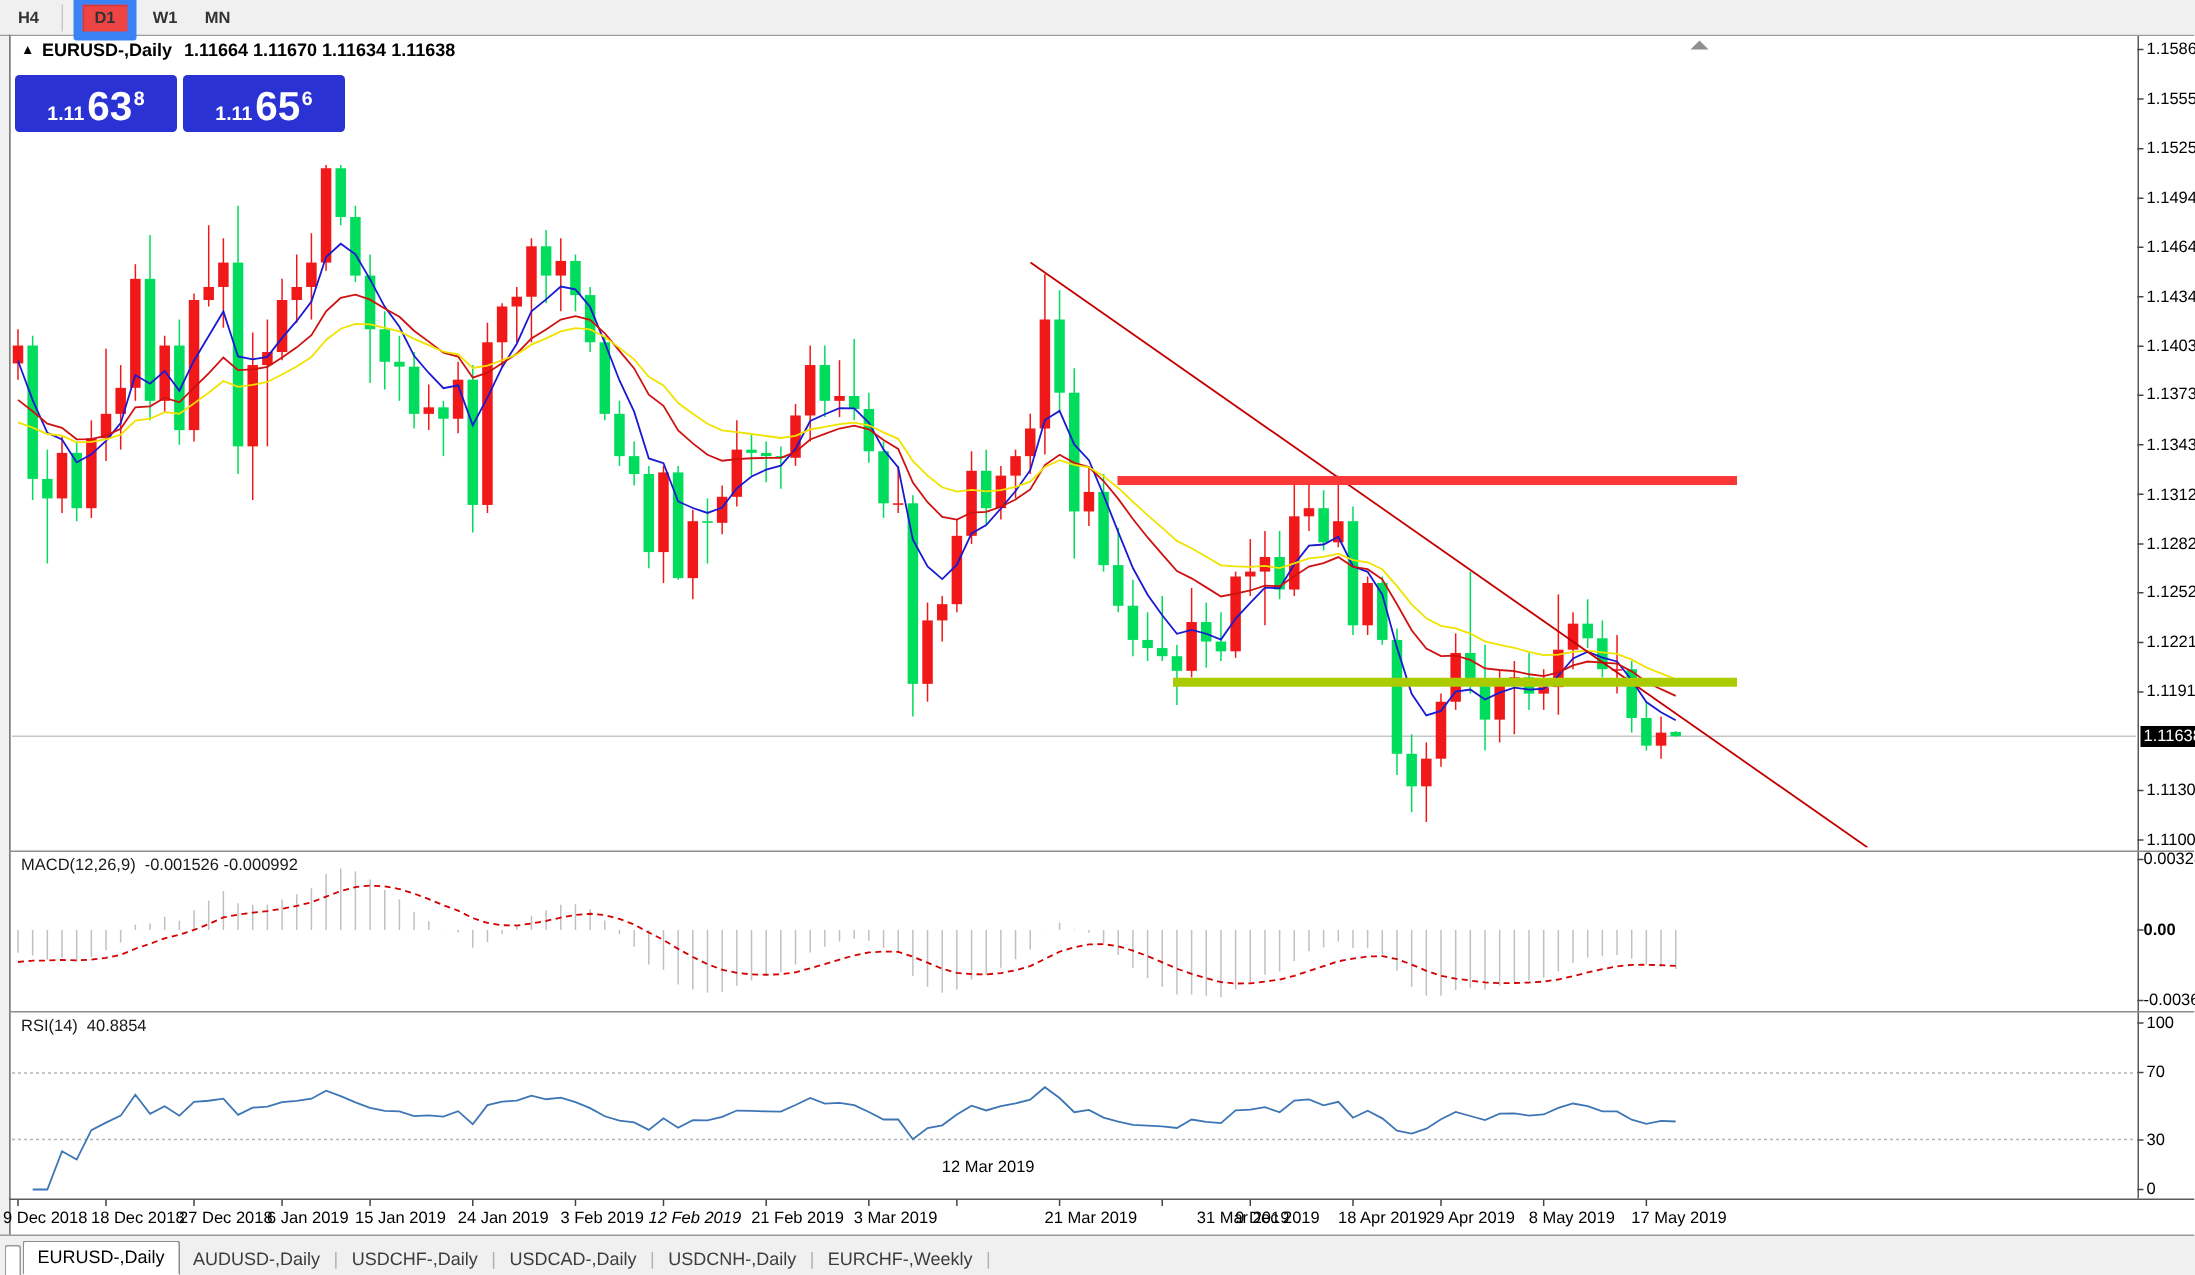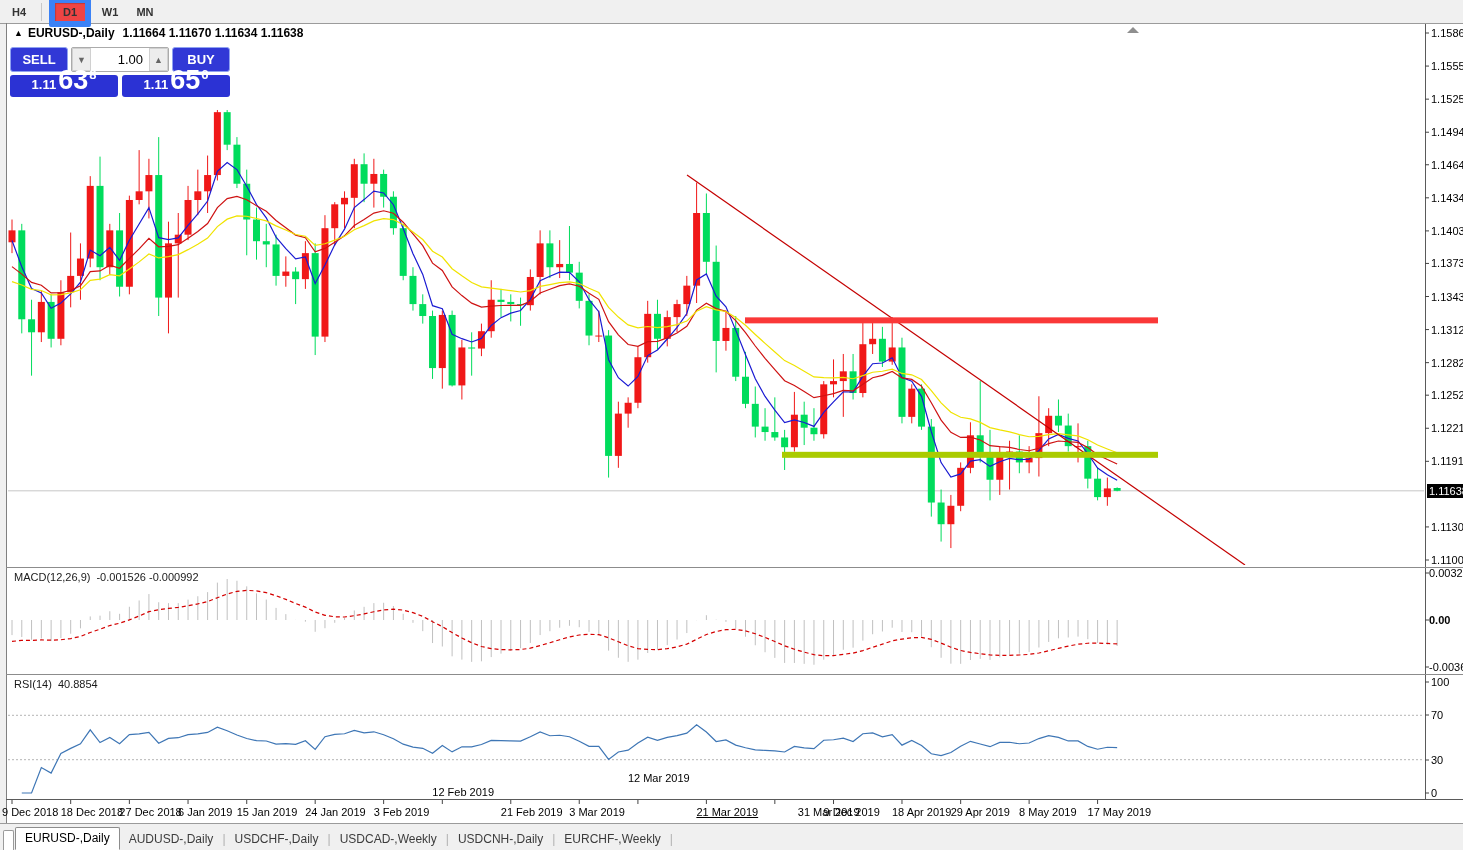--- a/index.html
+++ b/index.html
@@ -19,21 +19,21 @@
   #chart-title .mk{font-size:9px;margin-right:5px;position:relative;top:-1px;}
   #chart-title .ohlc{margin-left:8px;font-weight:bold;}
   
   #trade-panel{position:absolute;left:10px;top:47px;width:220px;z-index:5;}
   .tp-row1{display:flex;align-items:stretch;height:25px;}
   .tp-btn{width:58px;background:#3138D6;border:1px solid #8FA2F2;border-radius:3px;color:#fff;
     font-size:13px;font-weight:bold;display:flex;align-items:center;justify-content:center;cursor:pointer;}
   .tp-spin{display:flex;flex:1;margin:0 3px;border:1px solid #ABABAB;background:#fff;border-radius:2px;}
   .spin-btn{width:17px;background:#EDEDED;color:#666;font-size:9px;display:flex;align-items:center;justify-content:center;cursor:pointer;border:1px solid #D0D0D0;}
   .lot-input{flex:1;border:0;outline:0;font-size:13px;text-align:right;padding-right:6px;width:50px;font-family:inherit;}
-  .tp-row2{display:flex;margin-top:3px;height:22px;}
+  .tp-row2{display:flex;margin-top:3px;height:38px;}
   .tp-quote{flex:1;background:#2B32D4;border-radius:3px;color:#fff;display:flex;align-items:flex-end;justify-content:center;padding-bottom:3px;cursor:pointer;}
   .tp-quote + .tp-quote{margin-left:4px;}
   .q-big{font-size:13px;font-weight:bold;margin-right:2px;margin-bottom:2px;}
   .q-main{font-size:27px;font-weight:bold;line-height:27px;}
   .q-sup{font-size:13px;font-weight:bold;margin-left:1px;margin-bottom:12px;}
   
   .lbl{position:absolute;font-size:11px;color:#000;line-height:12px;white-space:nowrap;z-index:3;}
   #price-tag{position:absolute;left:1427px;width:36px;height:14px;background:#000;color:#fff;font-size:11px;line-height:14px;
     text-align:left;padding-left:2px;z-index:4;}
   .panel-label{position:absolute;left:14px;font-size:11px;color:#1A1A1A;z-index:3;white-space:nowrap;}
@@ -480,29 +480,20 @@
       <div class="tf-btn active">D1</div>
       <div class="tf-btn">W1</div>
       <div class="tf-btn">MN</div>
     </div>
 
   <div id="chart-title">
     <span class="mk">▲</span><span>EURUSD-,Daily</span><span class="ohlc">1.11664 1.11670 1.11634 1.11638</span>
   </div>
 
   <div id="trade-panel">
-    <div class="tp-row1">
-      <div class="tp-btn">SELL</div>
-      <div class="tp-spin">
-        <div class="spin-btn">▼</div>
-        <input class="lot-input" value="1.00" style="">
-        <div class="spin-btn">▲</div>
-      </div>
-      <div class="tp-btn">BUY</div>
-    </div>
     <div class="tp-row2">
       <div class="tp-quote">
         <span class="q-big">1.11</span>
         <span class="q-main">63</span>
         <span class="q-sup">8</span>
       </div>
       <div class="tp-quote">
         <span class="q-big">1.11</span>
         <span class="q-main">65</span>
         <span class="q-sup">6</span>
@@ -543,41 +534,41 @@
       <div class="lbl" style="left: 1431px; top: 709px;">70</div>
       <div class="lbl" style="left: 1431px; top: 754px;">30</div>
       <div class="lbl" style="left: 1431px; top: 787px;">0</div>
       <div class="lbl" style="left: 2px; top: 806px;">9 Dec 2018</div>
       <div class="lbl" style="left: 60.68px; top: 806px;">18 Dec 2018</div>
       <div class="lbl" style="left: 119.36px; top: 806px;">27 Dec 2018</div>
       <div class="lbl" style="left: 178.04px; top: 806px;">6 Jan 2019</div>
       <div class="lbl" style="left: 236.72px; top: 806px;">15 Jan 2019</div>
       <div class="lbl" style="left: 305.18px; top: 806px;">24 Jan 2019</div>
       <div class="lbl" style="left: 373.64px; top: 806px;">3 Feb 2019</div>
-      <div class="lbl" style="left: 432.32px; top: 786px;">12 Feb 2019</div>
+      <div class="lbl" style="left: 432.32px; top: 806px; font-style: italic;">12 Feb 2019</div>
       <div class="lbl" style="left: 500.78px; top: 806px;">21 Feb 2019</div>
       <div class="lbl" style="left: 569.24px; top: 806px;">3 Mar 2019</div>
       <div class="lbl" style="left: 627.92px; top: 772px;">12 Mar 2019</div>
-      <div class="lbl" style="left: 696.38px; top: 806px; text-decoration: underline;">21 Mar 2019</div>
+      <div class="lbl" style="left: 696.38px; top: 806px;">21 Mar 2019</div>
       <div class="lbl" style="left: 764.84px; top: 806px; margin-left: 33px;">31 Mar 2019</div>
       <div class="lbl" style="left: 823.52px; top: 806px;">9 Dec 2019</div>
       <div class="lbl" style="left: 891.98px; top: 806px;">18 Apr 2019</div>
       <div class="lbl" style="left: 950.66px; top: 806px;">29 Apr 2019</div>
       <div class="lbl" style="left: 1019.12px; top: 806px;">8 May 2019</div>
       <div class="lbl" style="left: 1087.58px; top: 806px;">17 May 2019</div>
     </div>
 
   <div id="tabbar">
       <div class="tab-stub"></div>
       <div class="tab active">EURUSD-,Daily</div>
       <div class="tab">AUDUSD-,Daily</div>
       <div class="tab-sep">|</div>
       <div class="tab">USDCHF-,Daily</div>
       <div class="tab-sep">|</div>
-      <div class="tab">USDCAD-,Weekly</div>
+      <div class="tab">USDCAD-,Daily</div>
       <div class="tab-sep">|</div>
       <div class="tab">USDCNH-,Daily</div>
       <div class="tab-sep">|</div>
       <div class="tab">EURCHF-,Weekly</div>
       <div class="tab-sep">|</div>
     </div>
 
 </div>
 
 </body></html>

